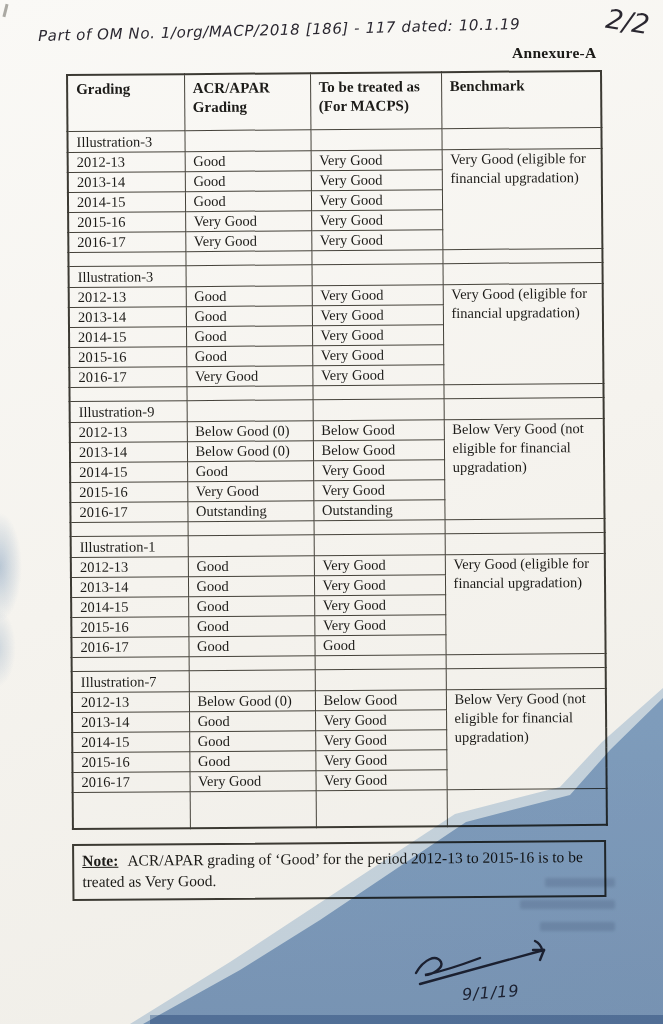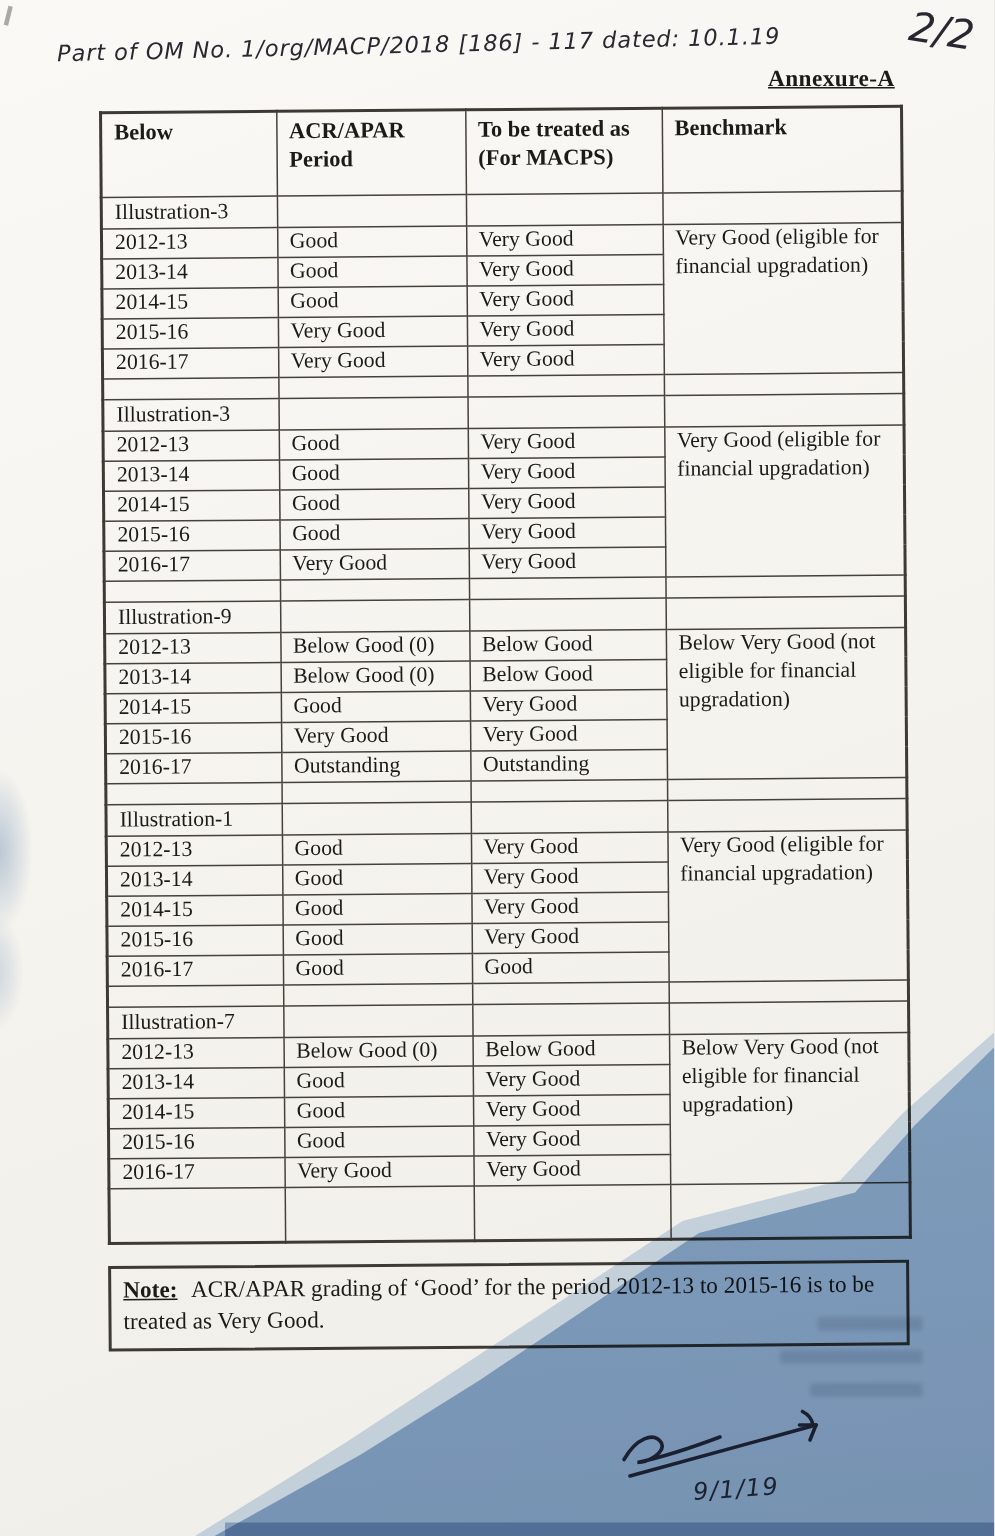--- a/index.html
+++ b/index.html
@@ -30,21 +30,20 @@
     transform: rotate(-1.4deg);
   }
   .hw-pagenum {
     position: absolute; left: 606px; top: 6px;
     font-size: 27px;
     transform: rotate(9deg);
   }
   .annexure {
     position: absolute; left: 512px; top: 44px;
     font-size: 15.5px; font-weight: bold;
-    text-decoration: underline;
     letter-spacing: 0.3px;
     text-align: center;
   }
   .corner-mark {
     position: absolute; left: 4px; top: 4px;
     width: 3px; height: 13px; background: #6a675f;
     transform: rotate(14deg); opacity: .55;
   }
   
   .sheet {
@@ -163,22 +162,22 @@
   <div class="sheet">
     <table class="grading">
       <colgroup>
         <col style="width:117px">
         <col style="width:126px">
         <col style="width:131px">
         <col style="width:160px">
       </colgroup>
       <thead>
         <tr>
-          <th>Below</th>
-          <th>ACR/APAR Period</th>
+          <th>Grading</th>
+          <th>ACR/APAR Grading</th>
           <th>To be treated as (For MACPS)</th>
           <th>Benchmark</th>
         </tr>
       </thead>
       <tbody id="tbody">
           <tr class="label-row">
             <td>Illustration-3</td>
             <td></td>
             <td></td>
             <td></td>

